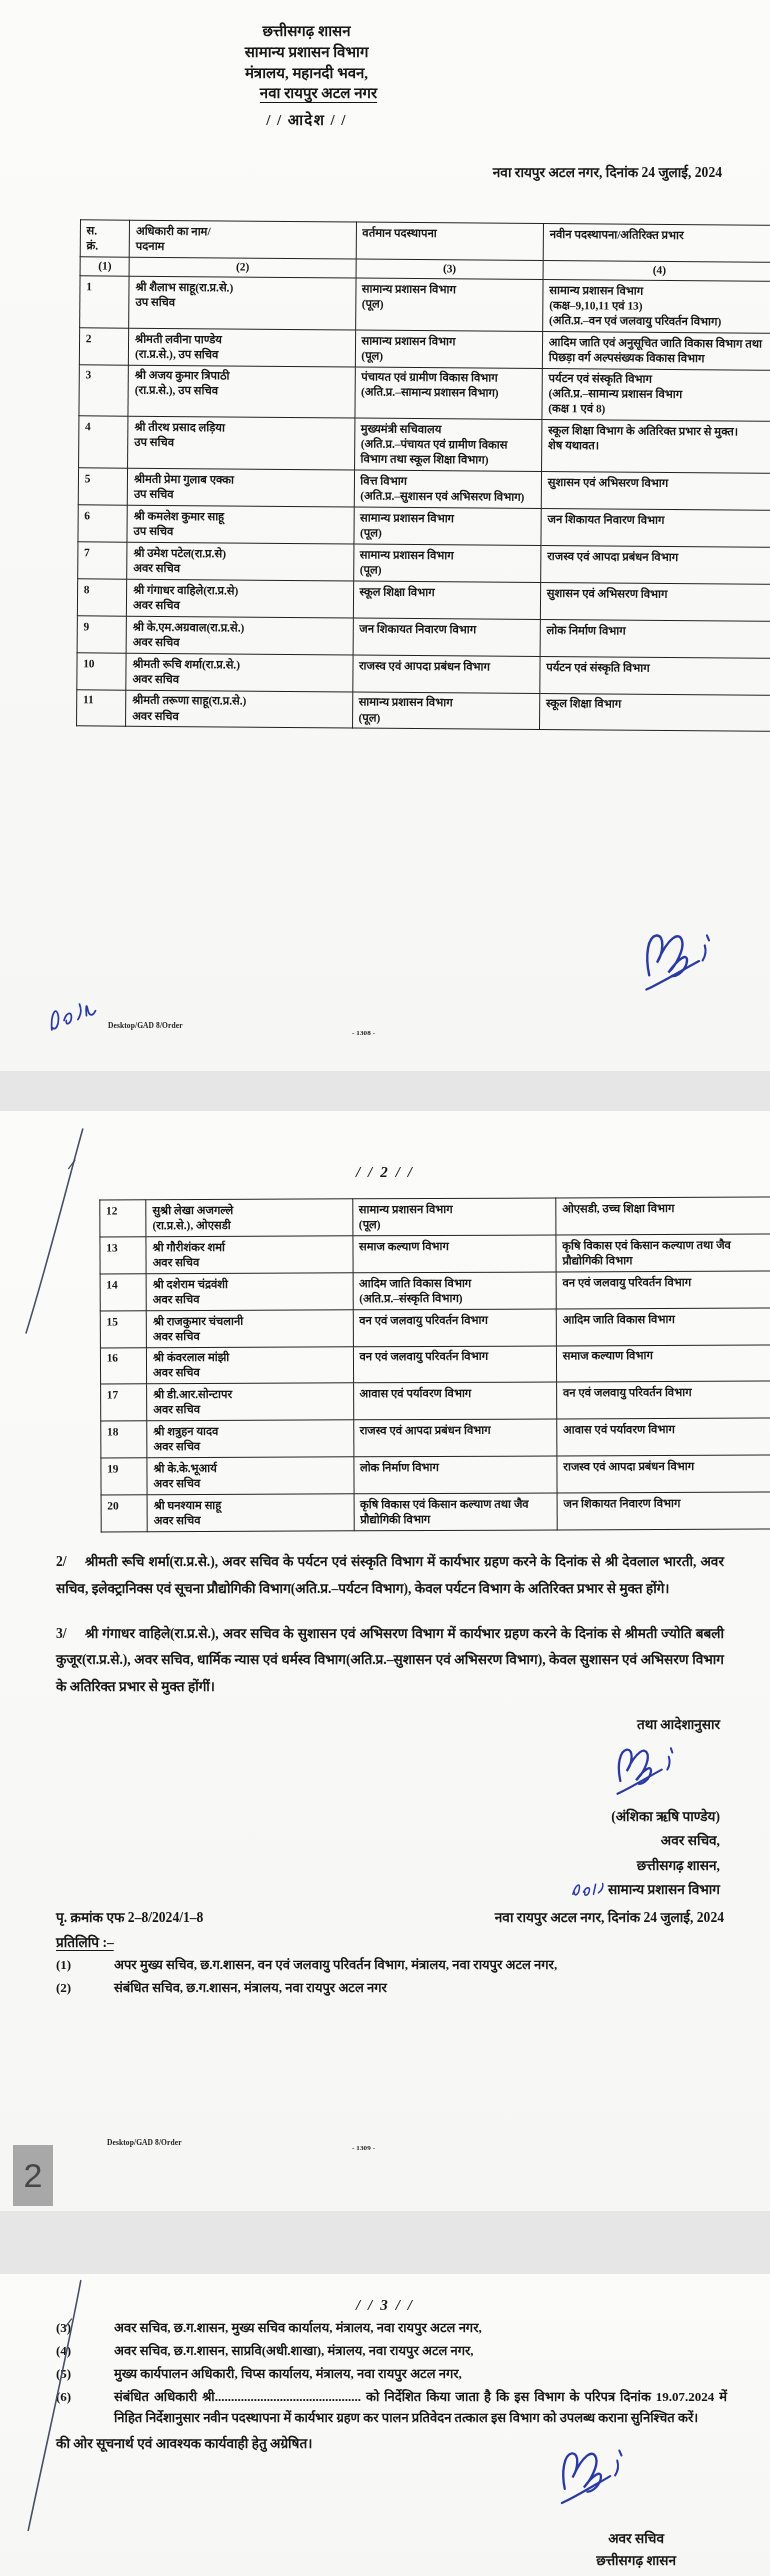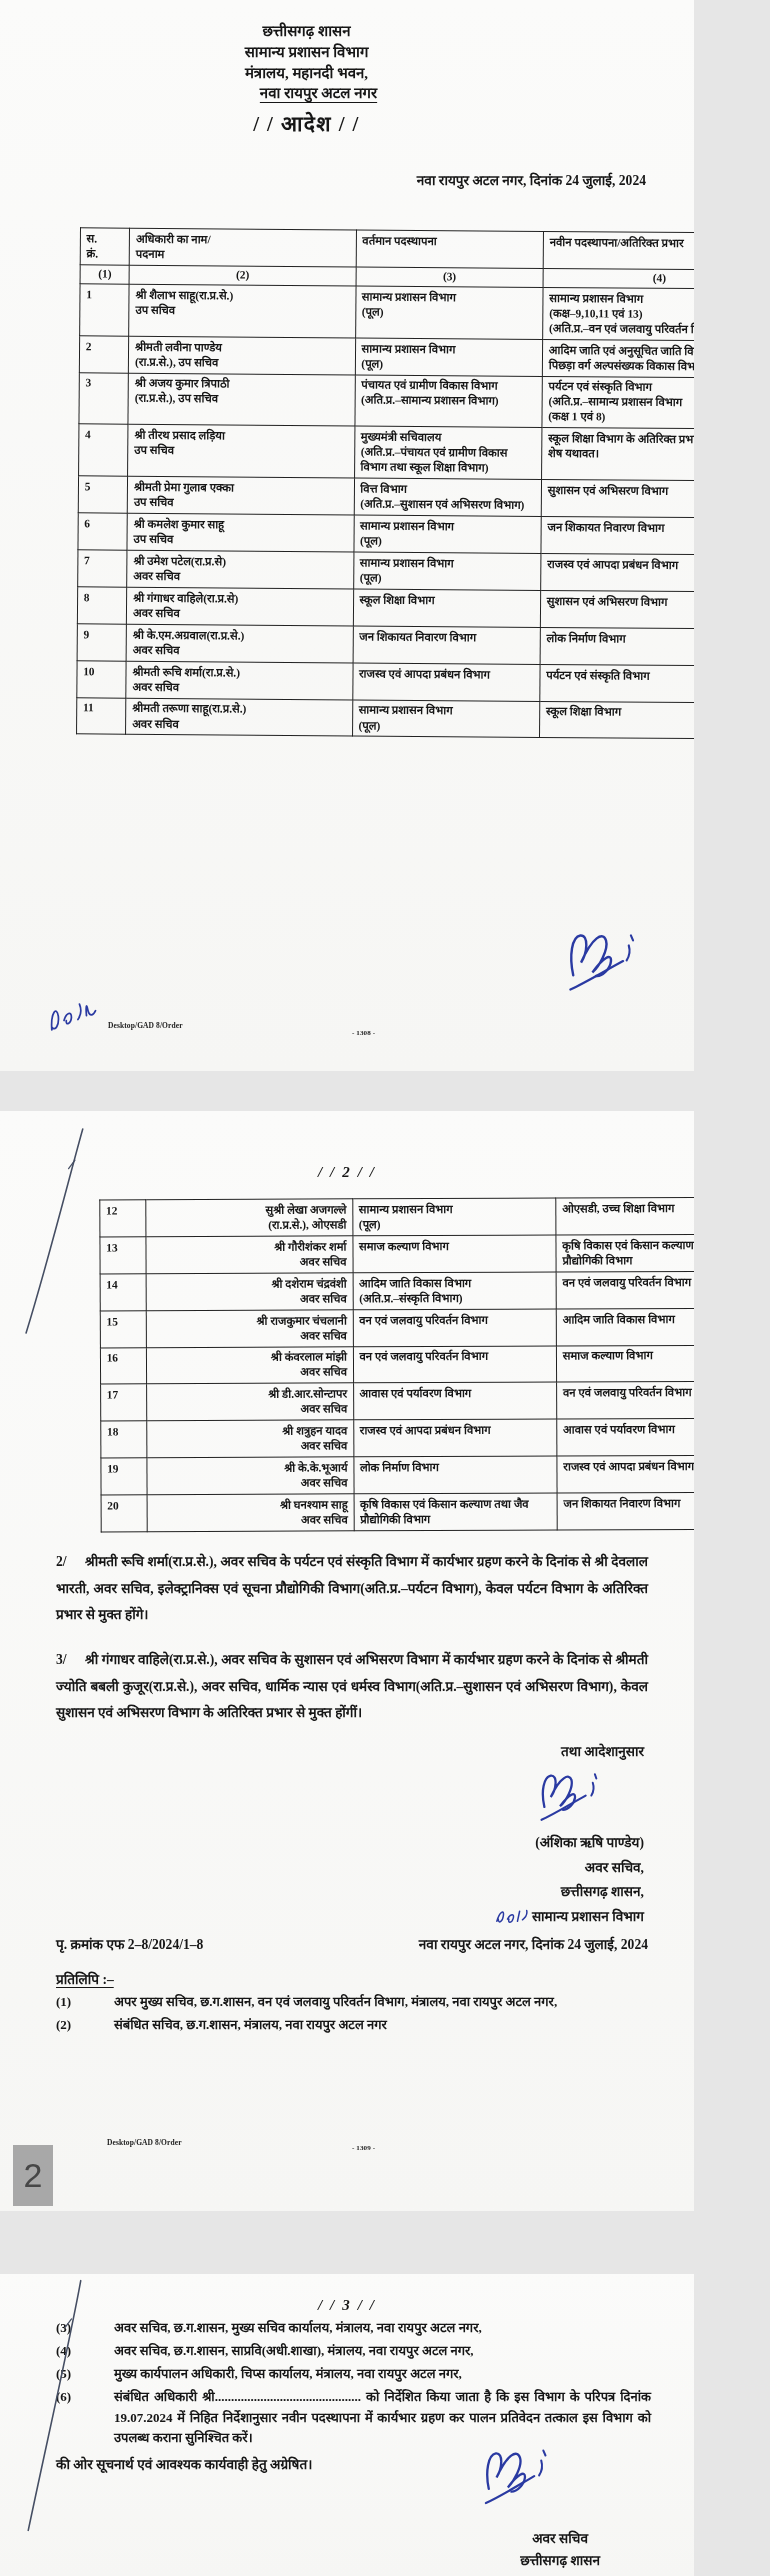--- a/index.html
+++ b/index.html
@@ -2,61 +2,61 @@
 <html style="font-size:11.4px"><head>
 <meta charset="utf-8">
 <style>
   html,body{margin:0;padding:0;}
   body{
     width:770px;height:2576px;overflow:hidden;
     background:#e6e6e6;
     font-family:"Liberation Serif","DejaVu Serif",serif;
     color:#161616;
   }
-  .page{position:relative;width:694px;background:linear-gradient(180deg,#fbfbfa,#f6f6f4);overflow:hidden;}
+  .page{position:relative;width:770px;background:linear-gradient(180deg,#fbfbfa,#f6f6f4);overflow:hidden;}
   #page1{height:1071px;}
   #page2{height:1100px;}
   #page3{height:302px;}
   .gap{width:770px;background:#e6e6e6;}
   #gap1{height:40px;}
   #gap2{height:63px;}
 
   
   .hdr-block{width:613px;margin-top:21.4px;text-align:center;font-weight:700;font-size:15px;line-height:1.38;}
   .hdr-line{white-space:nowrap;}
   .hdr-underline{display:inline-block;text-decoration:underline;text-underline-offset:3.6px;margin-left:24px;}
-  .order-title{margin-top:5.7px;font-size:21px;letter-spacing:1.4px;font-weight:700;}
+  .order-title{margin-top:5.7px;font-size:15px;letter-spacing:1.4px;font-weight:700;}
 
   .dateline{margin:31px 48px 0 0;text-align:right;font-size:13.6px;font-weight:600;}
   .intro{margin:8.6px 47px 0 54px;font-size:13.6px;line-height:2.02;text-align:justify;font-weight:600;}
 
   
   table.roster{border-collapse:collapse;table-layout:fixed;font-size:11.4px;font-weight:600;background:#fff0;}
   table.roster td,table.roster th{border:1.4px solid #222;padding:2.9px 5.7px;vertical-align:top;white-space:pre-line;line-height:1.32;text-align:left;}
   table.roster th{font-weight:700;}
   .t1{margin:41px 0 0 78px;width:645px;transform:rotate(0.45deg);}
   .t2{margin:17px 0 0 100px;width:624px;transform:rotate(-0.25deg);}
   .t1 .c1{width:37px;}  .t1 .c2{width:214px;} .t1 .c3{width:175px;} .t1 .c4{width:220px;}
-  .t2 .c1{width:34px;}  .t2 .c2{width:194px;text-align:right;} .t2 .c3{width:191px;} .t2 .c4{width:205px;}
+  .t2 .c1{width:34px;}  .t2 .c2{width:194px;} .t2 .c3{width:191px;} .t2 .c4{width:205px;}
   td.sn,th.sn{text-align:left;padding-left:7.1px;}
   tr.colnums td{text-align:center;padding:1.4px 2.9px;font-weight:700;}
 
   .pgmark{margin-top:53px;text-align:center;font-size:15px;font-weight:700;font-style:italic;letter-spacing:2.1px;}
   #page3 .pgmark{margin-top:23px;}
 
   .para{margin:18.5px 46px 0 56px;font-size:13.6px;line-height:1.95;text-align:justify;font-weight:600;}
   .pnum{padding-right:18.5px;}
 
   .signoff{margin:13px 50px 0 0;text-align:right;font-size:13.6px;font-weight:600;line-height:1.8;}
   .signoff .namepad{margin-top:1.4px;}
   .sig-wrap{display:inline-block;margin:2.9px 37px -5.7px 0;}
   .ashu-wrap{display:inline-block;vertical-align:-4.3px;margin-right:1.4px;}
 
   .endorse{display:flex;justify-content:space-between;margin:4.3px 46px 0 56px;font-size:13.6px;font-weight:600;text-align:center;}
-  .copies-label{margin:16px 0 0 56px;font-size:13.6px;font-weight:700;text-decoration:underline;text-underline-offset:2.9px;font-family:Liberation Serif, serif;}
+  .copies-label{margin:6px 0 0 56px;font-size:13.6px;font-weight:700;text-decoration:underline;text-underline-offset:2.9px;font-family:Liberation Serif, serif;}
   .copy-list{margin:4.3px 43px 0 56px;}
   .copy-item{display:flex;font-size:13px;font-weight:600;line-height:1.55;margin-top:2.9px;text-align:justify;}
   .copy-num{flex:0 0 58px;}
   .copy-text{flex:1;}
 
   .final-line{margin:5.7px 46px 0 56px;font-size:13.6px;font-weight:600;}
 
   .tiny-foot{position:absolute;font-size:7.5px;font-weight:700;color:#222;letter-spacing:0.1px;}
   .foot-left1{left:108px;top:1021px;}
   .foot-center1{left:-21.4px;top:1029px;width:770px;text-align:center;font-size:7.1px;}

